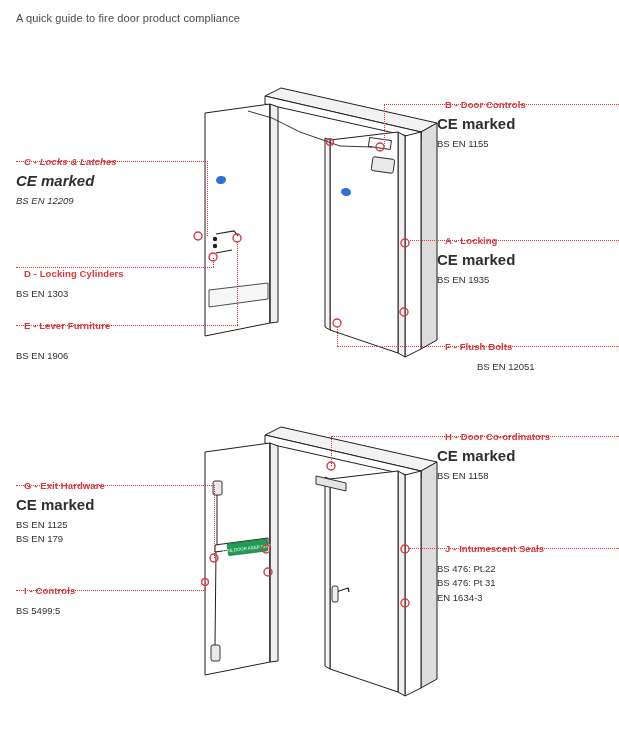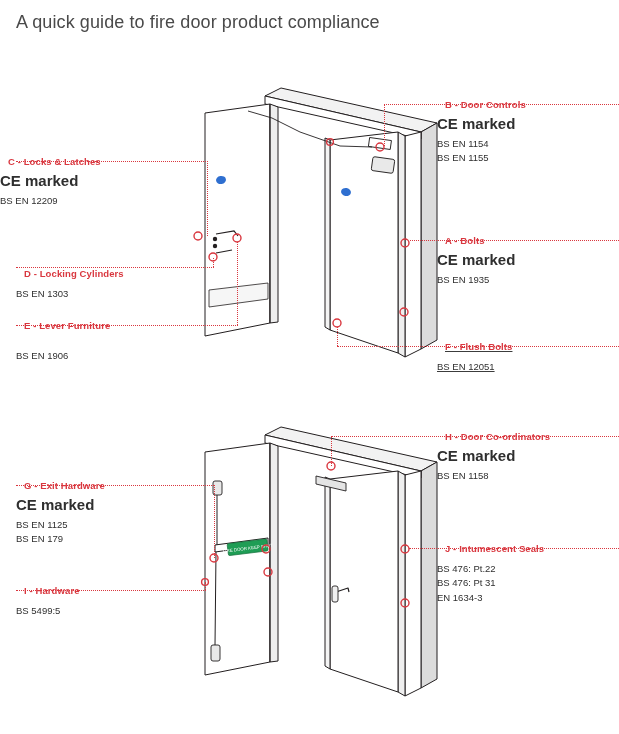--- a/index.html
+++ b/index.html
@@ -12,21 +12,21 @@
     height: 734px;
     position: relative;
     font-family: "Liberation Sans", sans-serif;
     color: #3c3c3c;
     overflow: hidden;
   }
   #page-title {
     position: absolute;
     left: 16px;
     top: 12px;
-    font-size: 18px;
+    font-size: 11px;
     color: #4a4a4a;
     letter-spacing: 0.1px;
   }
   .callout {
     position: absolute;
     width: 175px;
   }
   .callout .label {
     font-size: 9.5px;
     font-weight: bold;
@@ -189,49 +189,48 @@
 <div class="leader-v" style="left:214px; top:485px; height:73px;"></div>
 
 <div class="rule" style="left:409px; top:548px; width:210px;"></div>
 
 <div class="rule" style="left:16px; top:590px; width:190px;"></div>
 <div class="leader-v" style="left:205px; top:582px; height:8px;"></div>
 
 <div class="callout" style="left:437px; top:99px;">
   <div class="label">B - Door Controls</div>
   <div class="ce">CE marked</div>
-  <div class="std">BS EN 1154</div>
   <div class="std">BS EN 1155</div>
 </div>
 
-<div class="callout" style="left:0; top:156px;">
+<div class="callout" style="left:16px; top:156px;font-style:italic;">
   <div class="label">C - Locks &amp; Latches</div>
   <div class="ce">CE marked</div>
   <div class="std">BS EN 12209</div>
 </div>
 
 <div class="callout" style="left:437px; top:235px;">
-  <div class="label">A - Bolts</div>
+  <div class="label">A - Locking</div>
   <div class="ce">CE marked</div>
   <div class="std">BS EN 1935</div>
 </div>
 
 <div class="callout" style="left:16px; top:268px;">
   <div class="label">D - Locking Cylinders</div>
   <div class="std" style="margin-top:8px;">BS EN 1303</div>
 </div>
 
 <div class="callout" style="left:16px; top:320px;">
   <div class="label">E - Lever Furniture</div>
   <div class="std" style="margin-top:18px;">BS EN 1906</div>
 </div>
 
-<div class="callout" style="left:437px; top:341px;text-decoration:underline;">
+<div class="callout" style="left:437px; top:341px;">
   <div class="label">F - Flush Bolts</div>
-  <div class="std" style="margin-top:8px;">BS EN 12051</div>
+  <div class="std" style="margin-top:8px;margin-left:40px;">BS EN 12051</div>
 </div>
 
 <div class="callout" style="left:437px; top:431px;">
   <div class="label">H - Door Co-ordinators</div>
   <div class="ce">CE marked</div>
   <div class="std">BS EN 1158</div>
 </div>
 
 <div class="callout" style="left:16px; top:480px;">
   <div class="label">G - Exit Hardware</div>
@@ -241,15 +240,15 @@
 </div>
 
 <div class="callout" style="left:437px; top:543px;">
   <div class="label">J - Intumescent Seals</div>
   <div class="std" style="margin-top:8px;">BS 476: Pt.22</div>
   <div class="std">BS 476: Pt 31</div>
   <div class="std">EN 1634-3</div>
 </div>
 
 <div class="callout" style="left:16px; top:585px;">
-  <div class="label">I - Hardware</div>
+  <div class="label">I - Controls</div>
   <div class="std" style="margin-top:8px;">BS 5499:5</div>
 </div>
 
 </body></html>

